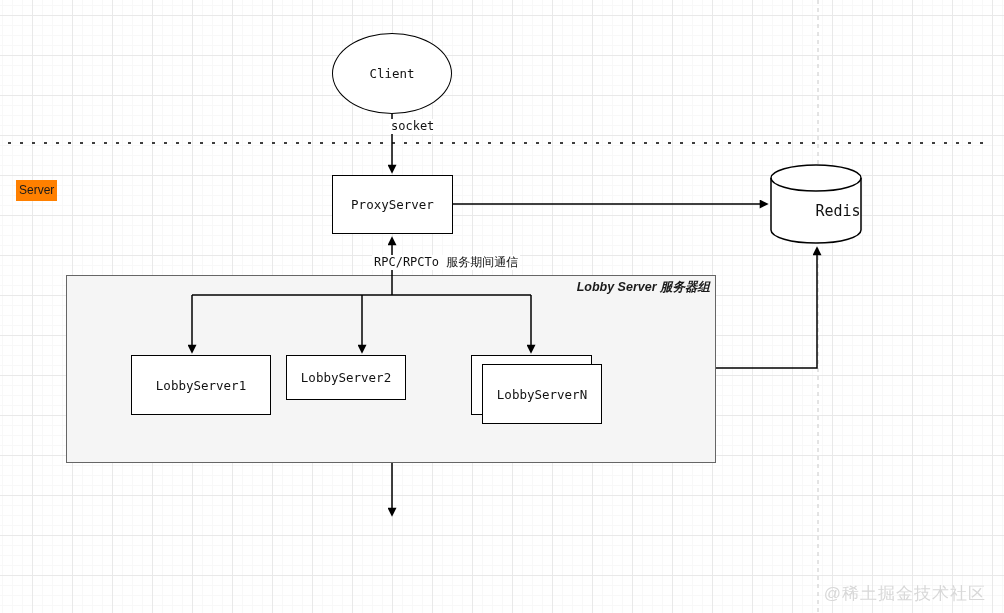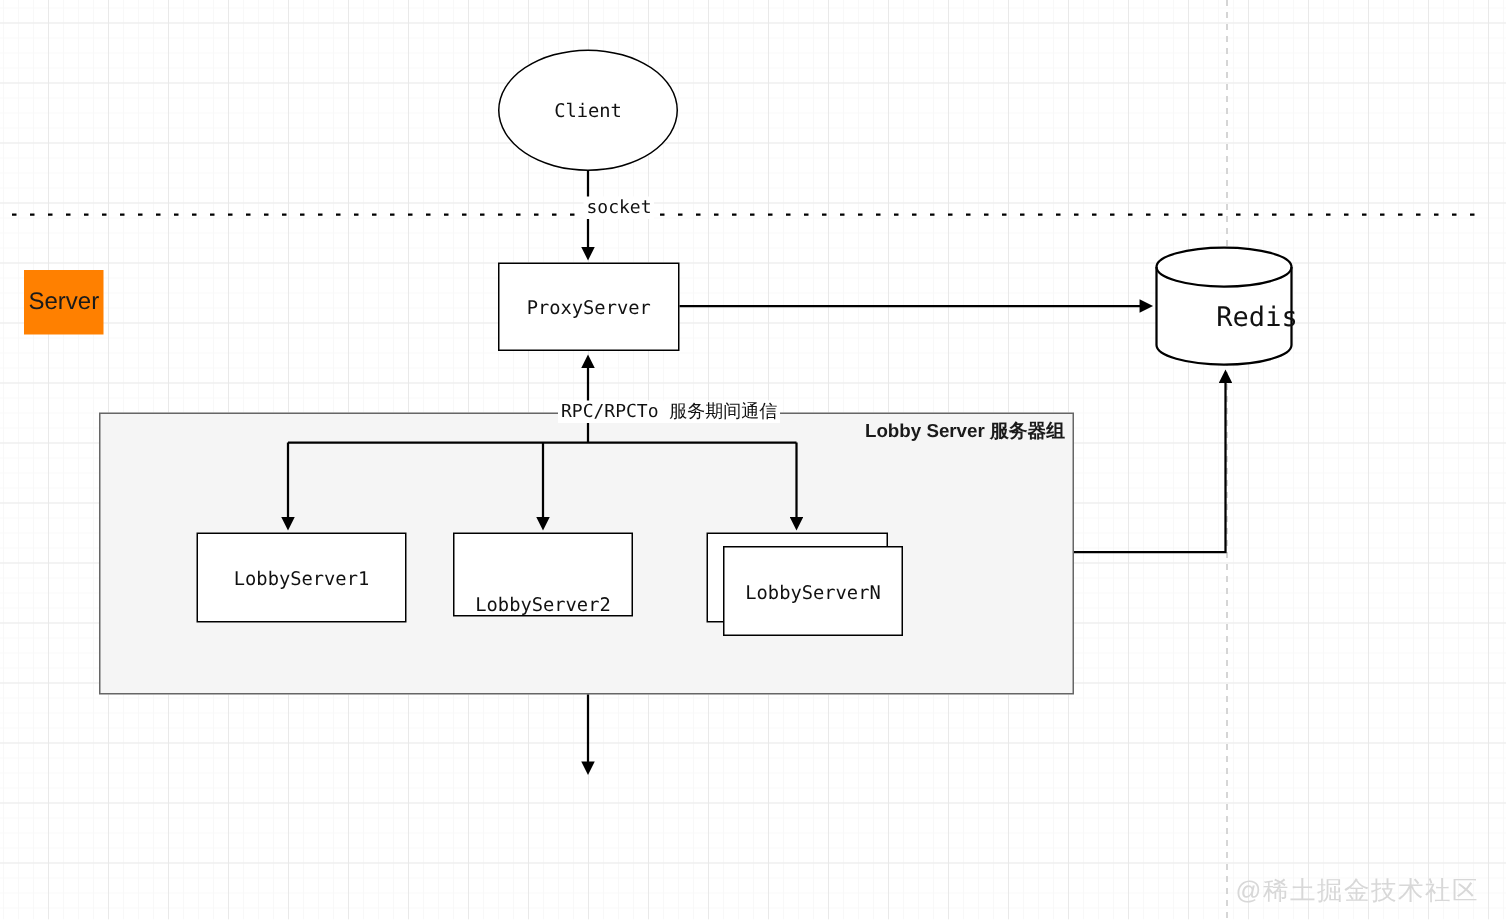--- a/index.html
+++ b/index.html
@@ -37,40 +37,40 @@
   }
   .ellipse { border-radius:50%; }
 
   .group-box {
     position:absolute; left:66px; top:275px; width:650px; height:188px;
     background:var(--group-fill); border:1.5px solid var(--group-border);
     box-sizing:border-box; z-index:2;
   }
   .group-title {
     position:absolute; top:3px; right:5px;
-    font-weight:bold; font-size:12.5px; color:#1a1a1a;
+    font-weight:bold; font-size:12.5px; color:#1a1a1a;font-style:italic;
   }
 
   .cyl { position:absolute; z-index:2; }
   .cyl svg { display:block; }
   .cyl-label {
     position:absolute; left:0; right:0; top:0; bottom:0;
     display:flex; align-items:center; justify-content:center; padding-top:14px;
-    font-family:"DejaVu Sans Mono","Liberation Mono",monospace; font-size:18px;padding-left:44px;
+    font-family:"DejaVu Sans Mono","Liberation Mono",monospace; font-size:15px;padding-left:44px;
   }
 
   .edge-label {
     position:absolute; background:#ffffff; padding:0 2px; white-space:nowrap;
     font-family:"DejaVu Sans Mono","Liberation Mono",monospace;
-    font-size:12px; z-index:4; line-height:15px;margin-top:12px;
+    font-size:12px; z-index:4; line-height:15px;
   }
   .server-tag {
     position:absolute; left:16px; top:180px; z-index:4;
     background:var(--server-tag-bg); color:#1a1a1a;
-    font-size:16px; line-height:15px; padding:14px 3px;
+    font-size:12px; line-height:15px; padding:3px 3px;
   }
   .watermark {
     position:absolute; right:18px; bottom:8px; z-index:4;
     font-size:17px; letter-spacing:1px; color:var(--watermark-color);
   }
   .edge { stroke:var(--edge-color); stroke-width:1.5; fill:none; }
 </style>
 </head>
 <body>
 
@@ -97,21 +97,21 @@
   </div>
 
   <div class="group-box">
     <div class="group-title">Lobby Server 服务器组</div>
   </div>
 
   <div class="node" style="left:131px; top:355px; width:140px; height:60px;">
     <span>LobbyServer1</span>
   </div>
 
-  <div class="node" style="left:302px; top:355px; width:120px; height:56px;align-items:flex-end;">
+  <div class="node" style="left:286px; top:355px; width:120px; height:45px;">
     <span>LobbyServer2</span>
   </div>
 
   <div class="node" style="left:471px; top:355px; width:121px; height:60px;"></div>
 
   <div class="node" style="left:482px; top:364px; width:120px; height:60px;align-items:center;">
     <span>LobbyServerN</span>
   </div>
 
 

